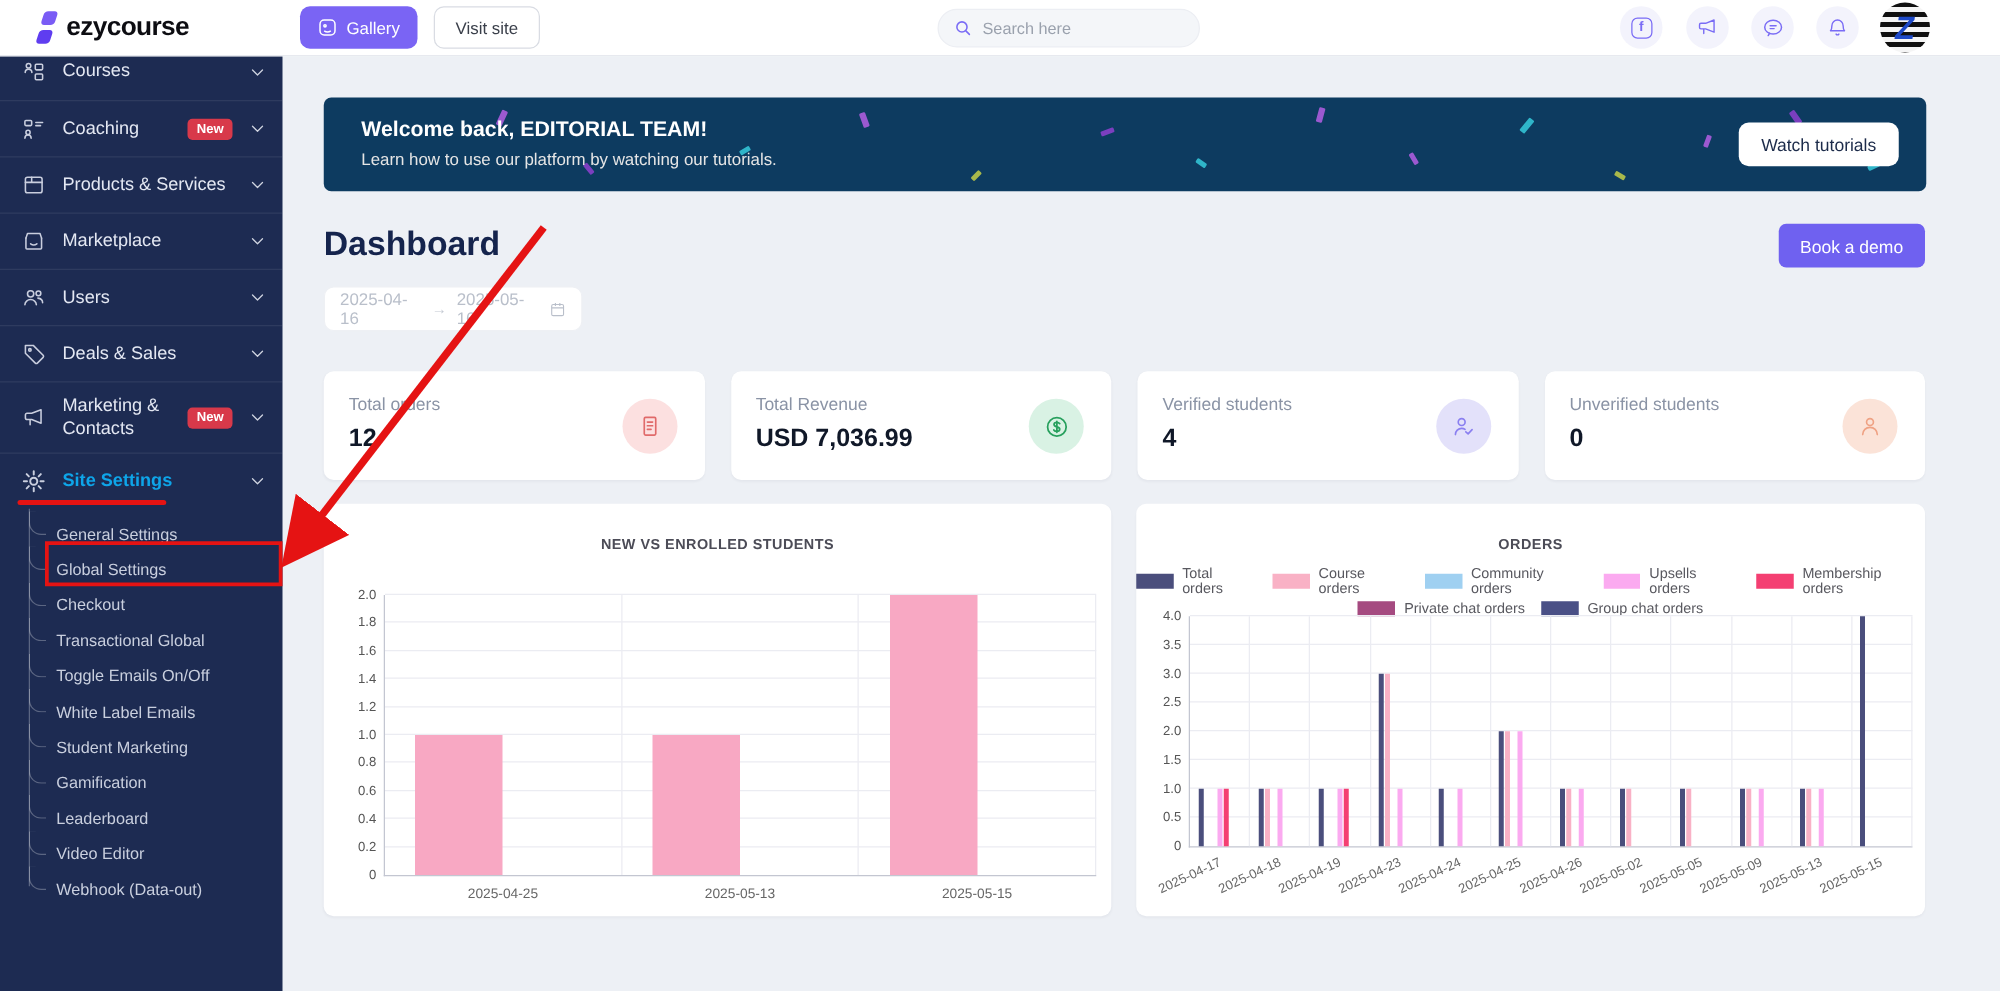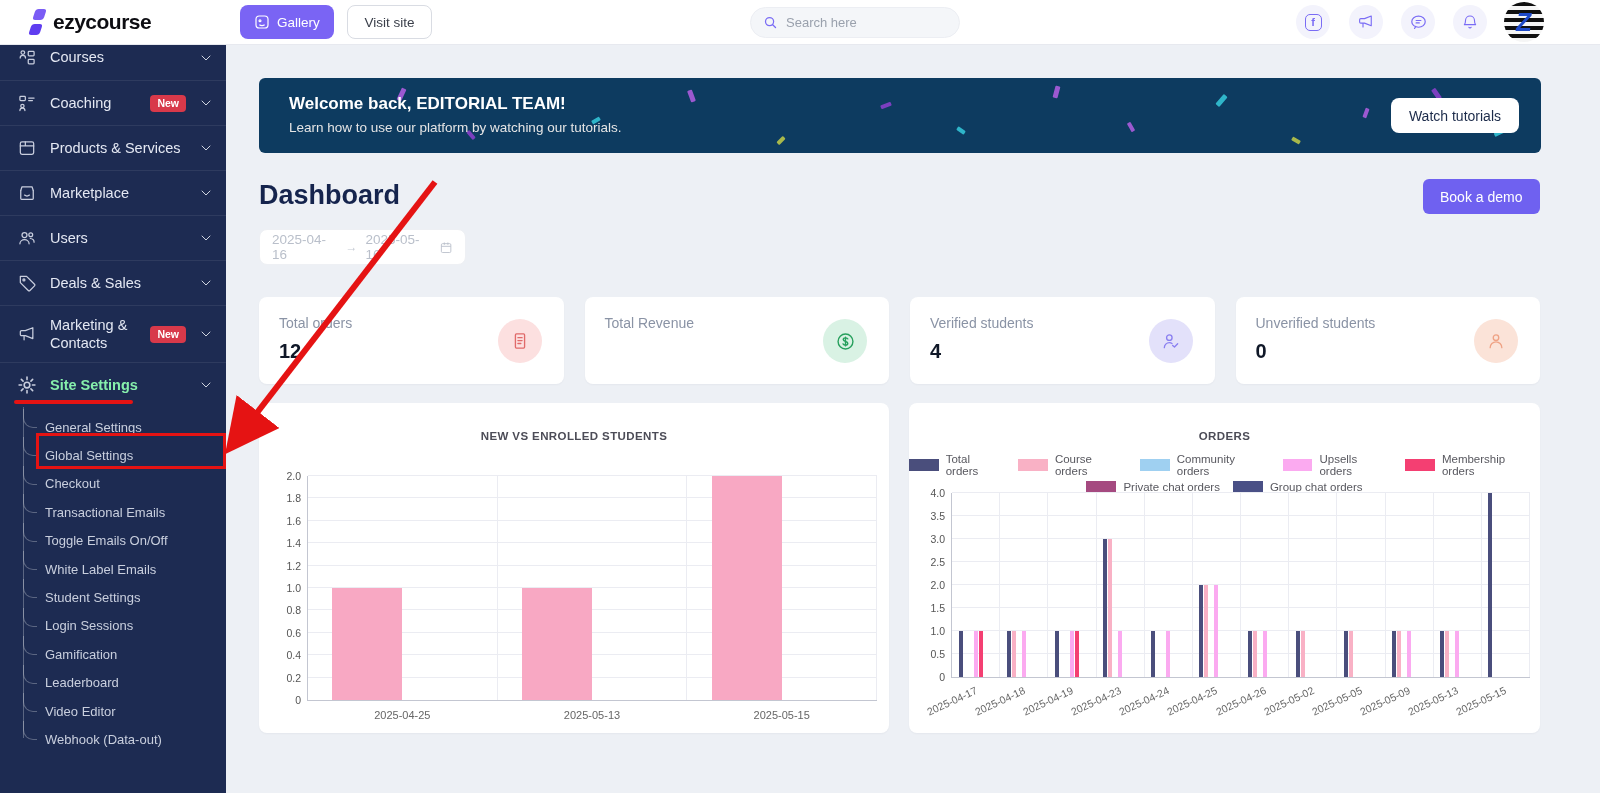--- a/index.html
+++ b/index.html
@@ -29,21 +29,21 @@
   .fb-glyph { width:17px; height:17px; border:1.6px solid #7a6cf5; border-radius:5px; font-size:11px; font-weight:bold; display:flex; align-items:center; justify-content:center; }
   .avatar { position:absolute; left:1504px; top:2px; width:40px; height:40px; border-radius:50%; overflow:hidden; background:repeating-linear-gradient(180deg,#101010 0 4px,#f5f5f5 4px 8px); cursor:pointer; }
   .avatar span { position:absolute; inset:0; display:flex; align-items:center; justify-content:center; font-size:26px; font-weight:bold; color:#1d49c8; transform:skewX(-8deg); }
   
   .sidebar { position:absolute; top:45px; left:0; width:226px; height:748px; background:#1d2b52; overflow:hidden; z-index:2; }
   .nav { list-style:none; margin-top:-10px; }
   .nav > li.main { height:45px; display:flex; align-items:center; padding:0 14px 0 16px; gap:12px; color:#e4e8f3; font-size:14.5px; cursor:pointer; }
   .nav > li.main + li.main { border-top:1px solid rgba(255,255,255,0.08); }
   .nav > li.main.tall { height:57px; }
   .nav > li.main .label { flex:1; line-height:1.25; }
-  .nav > li.main.active .label { font-weight:bold; color:#86efac; }
+  .nav > li.main.active .label { font-weight:bold; color:#0ea5e9; }
   .nicon { width:22px; display:flex; justify-content:center; flex:none; }
   .nicon svg { stroke:#c9cede; fill:none; stroke-width:1.5; stroke-linecap:round; stroke-linejoin:round; }
   .badge { background:#d8394a; color:#fff; font-size:10.5px; font-weight:bold; border-radius:4px; padding:2.5px 7px; margin-right:2px; flex:none; }
   .chev { flex:none; display:flex; }
   .chev svg { stroke:#cfd4e0; fill:none; stroke-width:2; stroke-linecap:round; stroke-linejoin:round; }
   .subnav { list-style:none; position:relative; padding:6px 0 0 45px; }
   .subnav::before { content:''; position:absolute; left:23px; top:0; bottom:16px; width:1px; background:rgba(255,255,255,0.28); }
   .subnav li { position:relative; height:28.4px; display:flex; align-items:center; font-size:13px; color:#c9cfde; cursor:pointer; }
   .subnav li::before { content:''; position:absolute; left:-22px; top:-4px; width:13px; height:18px; border-left:1px solid rgba(255,255,255,0.28); border-bottom:1px solid rgba(255,255,255,0.28); border-bottom-left-radius:10px; }
   
@@ -290,33 +290,30 @@
     <li>
         <span>General Settings</span>
       </li>
     <li>
         <span>Global Settings</span>
       </li>
     <li>
         <span>Checkout</span>
       </li>
     <li>
-        <span>Transactional Emails</span>
+        <span>Transactional Global</span>
       </li>
     <li>
         <span>Toggle Emails On/Off</span>
       </li>
     <li>
         <span>White Label Emails</span>
       </li>
     <li>
-        <span>Student Settings</span>
-      </li>
-    <li>
-        <span>Login Sessions</span>
+        <span>Student Marketing</span>
       </li>
     <li>
         <span>Gamification</span>
       </li>
     <li>
         <span>Leaderboard</span>
       </li>
     <li>
         <span>Video Editor</span>
       </li>
@@ -366,20 +363,21 @@
     <div class="cvalue">12</div>
     <div class="icon-circle">
       <svg width="20" height="20" viewBox="0 0 24 24">
           <rect x="6.5" y="3.5" width="11" height="17" rx="1.2"></rect>
           <path d="M9.5 8h5M9.5 11.5h5M9.5 15h3.5"></path>
         </svg>
     </div>
   </div>
   <div class="card stat-1">
     <div class="clabel">Total Revenue</div>
+    <div class="cvalue">USD 7,036.99</div>
     <div class="icon-circle">
       <svg width="21" height="21" viewBox="0 0 24 24">
           <circle cx="12" cy="12" r="8.5"></circle>
           <path d="M12 7v10M14.6 9c-.7-.8-1.7-1.2-2.6-1.2-1.5 0-2.6.8-2.6 2 0 2.8 5.2 1.6 5.2 4.2 0 1.3-1.2 2.2-2.6 2.2-1.1 0-2.2-.5-2.8-1.4"></path>
         </svg>
     </div>
   </div>
   <div class="card stat-2">
     <div class="clabel">Verified students</div>
     <div class="cvalue">4</div>

